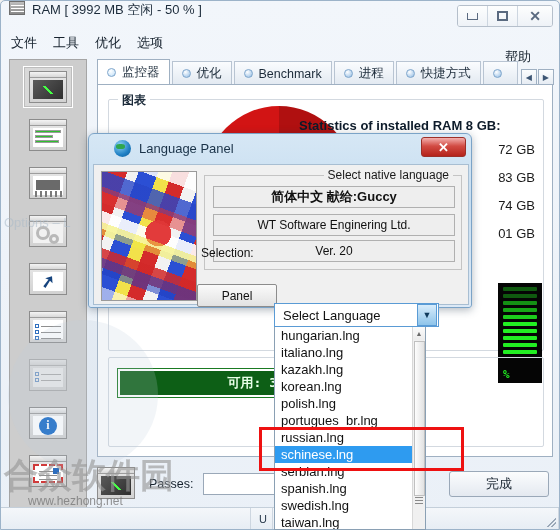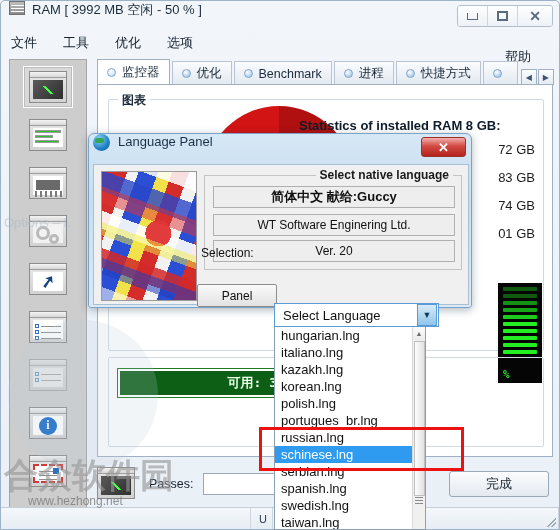--- a/index.html
+++ b/index.html
@@ -68,21 +68,21 @@
   .win-btn .glyph-min { width: 11px; height: 7px; border: 1px solid #5a6a80; border-top: none; }
   .win-btn .glyph-max { width: 11px; height: 10px; border: 2px solid #5a6a80; }
   .win-btn .glyph-close { font-size: 14px; font-weight: bold; color: #5a6a80; line-height: 1; }
 
   
   .menubar {
     position: absolute; left: 0; top: 30px;
     width: 100%; height: 24px;
     display: flex; align-items: center;
     padding-left: 10px;
-    font-size: 13px; color: #16222e; gap: 10px;
+    font-size: 13px; color: #16222e;
   }
   .menu-item { margin-right: 16px; white-space: nowrap; }
   .menu-help { position: absolute; right: 12px; margin-top: 28px; }
 
   
   .sidebar {
     position: absolute; left: 8px; top: 58px;
     width: 78px; height: 455px;
     background: #cdcdcd;
     border: 1px solid #a5a5a5;
@@ -341,22 +341,22 @@
   .dialog {
     position: absolute;
     left: 88px; top: 133px;
     width: 384px; height: 175px;
     background: linear-gradient(to bottom, #d6e7f5 0%, #c6ddf0 40%, #dce9f6 100%);
     border: 1px solid #7ba3c7;
     border-radius: 6px 6px 3px 3px;
     box-shadow: 0 2px 8px rgba(30,50,70,0.35);
   }
   .dlg-title {
-    height: 28px; display: flex; align-items: flex-start;
-    padding-left: 4px;
+    height: 28px; display: flex; align-items: center;
+    padding-left: 25px;
   }
   .globe {
     width: 17px; height: 17px; border-radius: 50%;
     background: radial-gradient(circle at 35% 30%, #8fd4f5, #1f7fc4 60%, #0c5a94);
     margin-right: 8px; flex: none;
     position: relative; overflow: hidden;
   }
   .globe:after {
     content:""; position:absolute; left:2px; top:4px; width:9px;height:5px;
     background:#2fa64f; border-radius:40%;
@@ -398,21 +398,21 @@
       linear-gradient(20deg, rgba(255,255,255,0.55) 0 8%, transparent 8% 16%, rgba(30,60,190,0.55) 16% 26%, transparent 26% 40%, rgba(240,235,70,0.5) 40% 48%, transparent 48% 60%, rgba(220,50,50,0.5) 60% 70%, transparent 70%);
   }
   .field-group {
     position: absolute; left: 110px; top: 10px;
     width: 258px; height: 95px;
     border: 1px solid #c4c4c4;
   }
   .field-group .legend {
     position: absolute; top: -8px; right: 8px;
     background: #f0f0f0; padding: 0 4px;
-    font-size: 12px; color: #1a1a1a; font-weight: bold;
+    font-size: 12px; color: #1a1a1a;
   }
   .field {
     position: absolute; left: 8px; width: 242px; height: 22px;
     background: #eeeeee;
     border: 1px solid #b0b0b0;
     display: flex; align-items: center; justify-content: center;
     font-size: 12px; color: #111111;
   }
   .field.f1 { top: 10px; font-weight: bold; font-size: 13px; }
   .field.f2 { top: 38px; }

